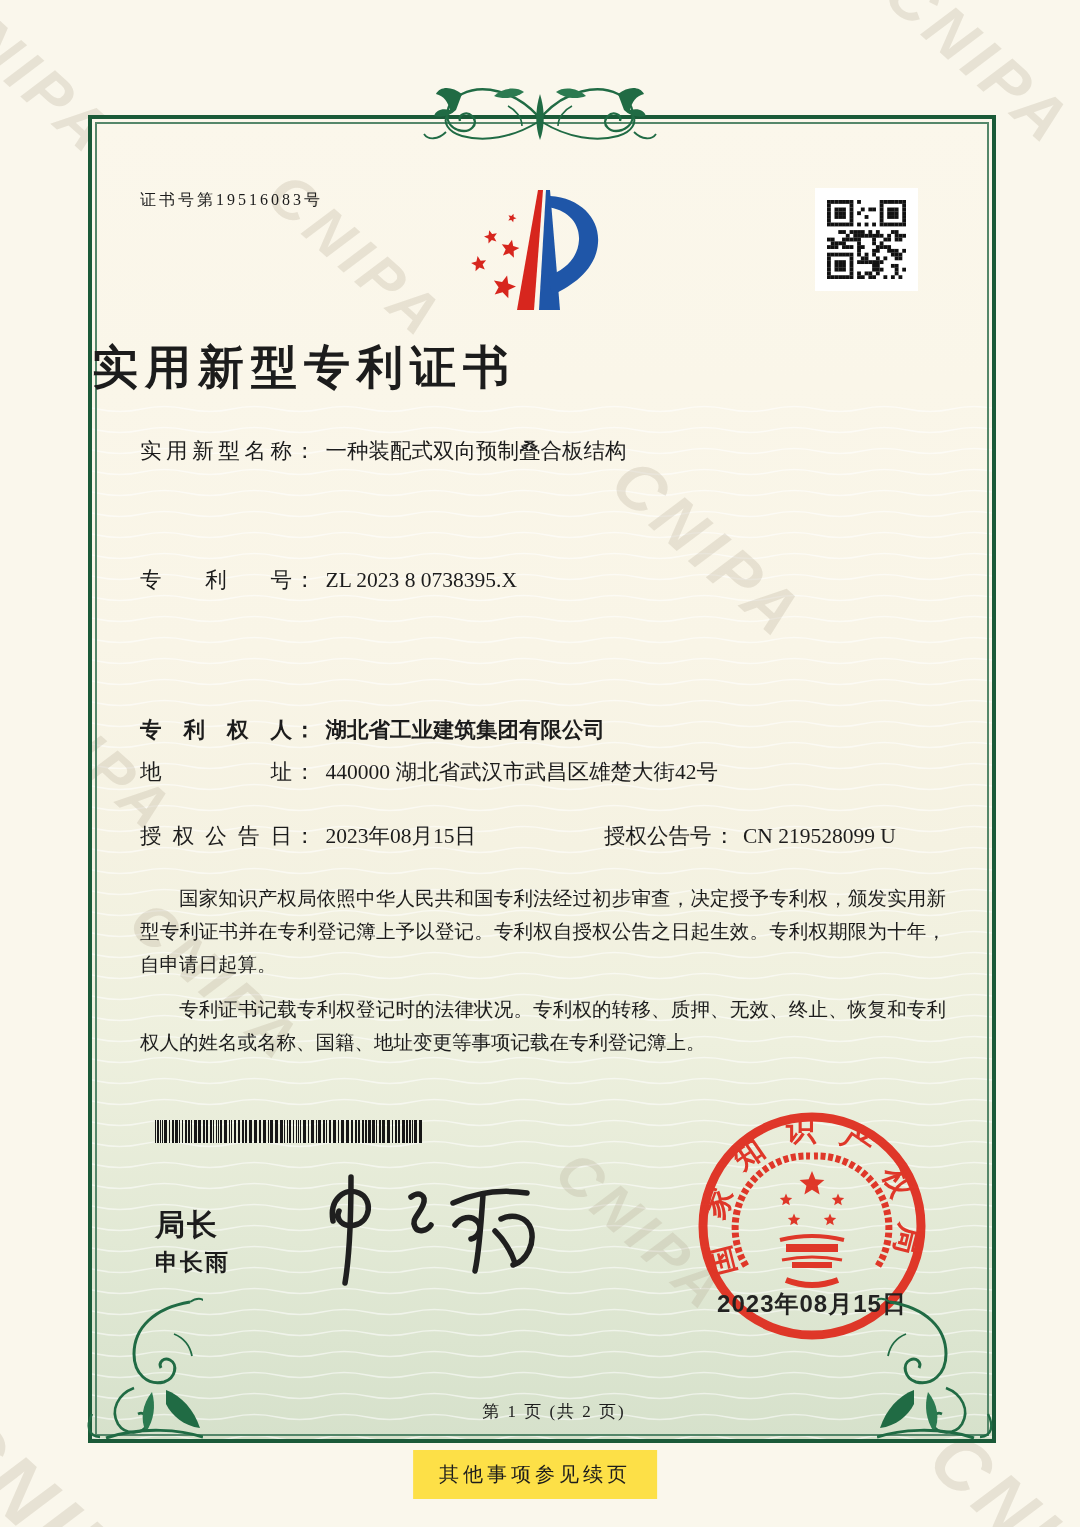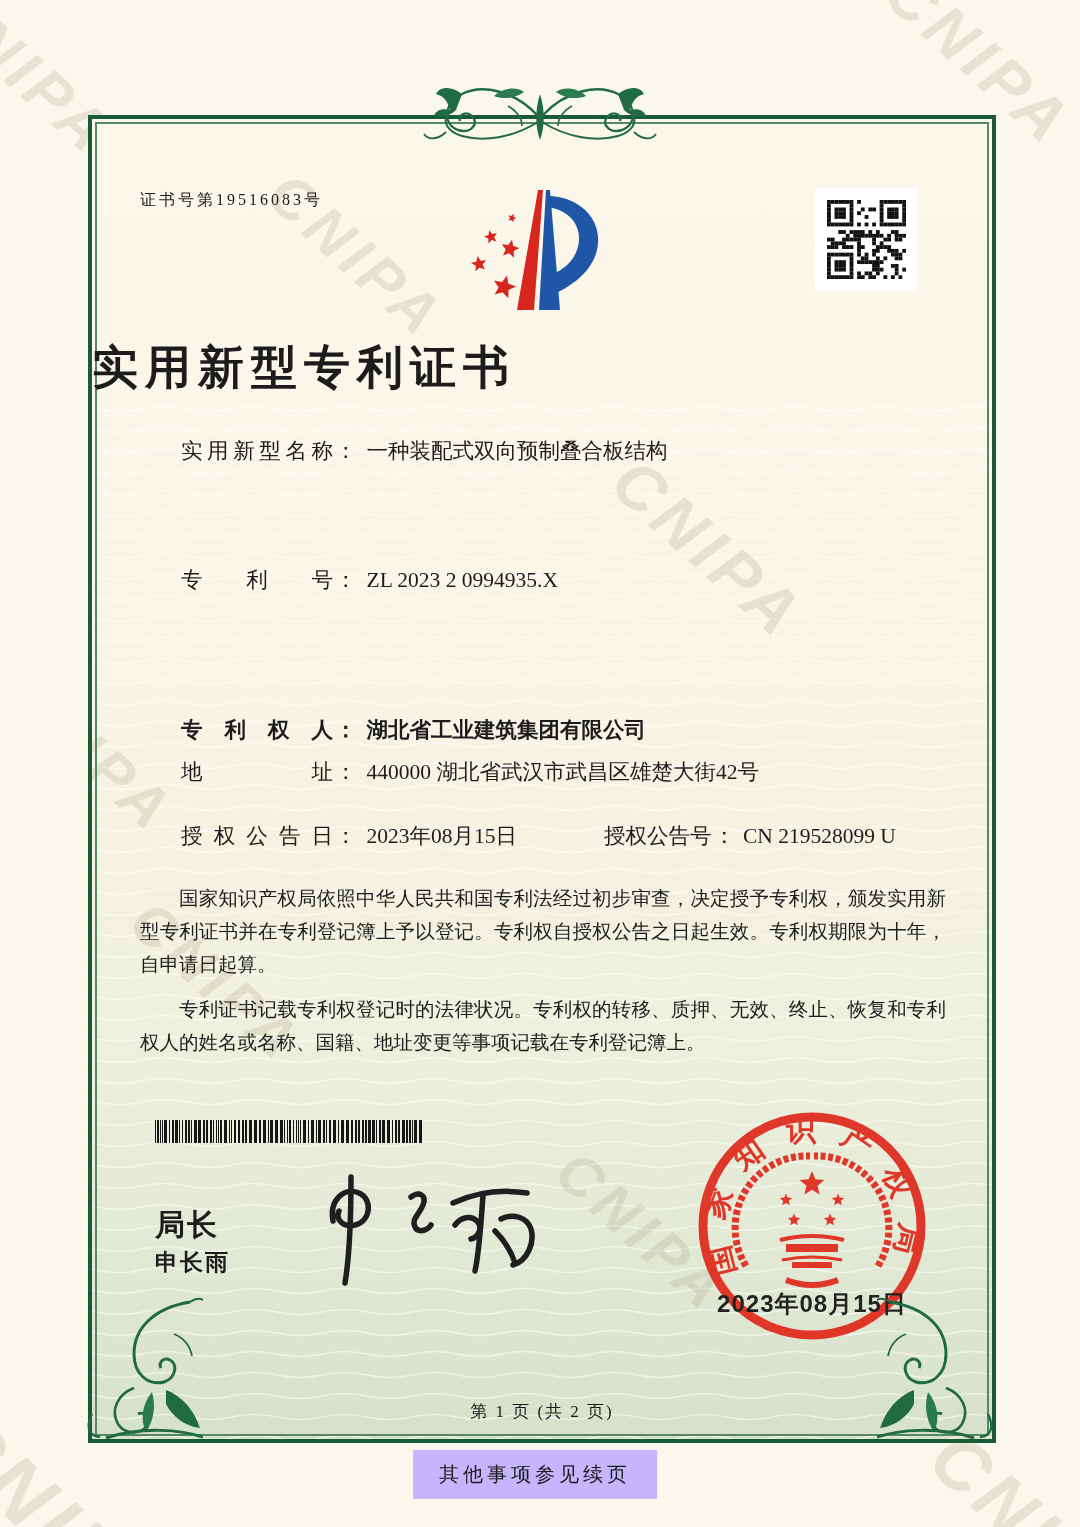--- a/index.html
+++ b/index.html
@@ -32,41 +32,41 @@
   .cert-no{position:absolute;left:48px;top:71px;font-size:16px;letter-spacing:3px;}
   .logo{position:absolute;left:368px;top:63px;}
   .qr-box{position:absolute;left:723px;top:69px;width:103px;height:103px;background:#fff;}
   .qr-box svg{position:absolute;left:12px;top:12px;}
   .title{
     position:absolute;left:0;top:218px;width:100%;text-align:left;
     font-size:46px;font-weight:bold;letter-spacing:7px;
   }
   
   .row{position:absolute;left:48px;width:820px;font-size:21.5px;white-space:nowrap;}
-  .row-label{display:inline-block;width:152px;text-align:justify;text-align-last:justify;margin-left:41px;}
+  .row-label{display:inline-block;width:152px;text-align:justify;text-align-last:justify;}
   .row-colon{display:inline-block;margin:0 10px 0 2px;}
   .grant-pair2{position:absolute;left:464px;top:0;}
   .grant-pair2 .row-colon{margin:0 8px 0 2px;}
   
   .paras{position:absolute;left:48px;top:763px;width:806px;font-size:19.5px;line-height:33px;text-align:justify;}
   .paras p{margin:0 0 12px 0;text-indent:2em;}
   
   .barcode{position:absolute;left:63px;top:1001px;}
   .commissioner-title{position:absolute;left:63px;top:1086px;font-family:"Liberation Sans","DejaVu Sans",sans-serif;font-weight:600;font-size:30px;letter-spacing:2px;}
   .commissioner-name{position:absolute;left:63px;top:1128px;font-family:"Liberation Sans","DejaVu Sans",sans-serif;font-weight:600;font-size:23px;letter-spacing:2px;}
   .signature{position:absolute;left:223px;top:1050px;}
   .seal{position:absolute;left:602px;top:989px;}
-  .page-num{position:absolute;left:0;top:1281px;width:100%;text-align:center;font-size:17px;letter-spacing:2px;}
+  .page-num{position:absolute;left:0;top:1281px;width:100%;text-align:center;font-size:17px;letter-spacing:2px;padding-left:12px;}
   
   .ornament-top{position:absolute;left:390px;top:80px;z-index:3;}
   .flourish-bl{position:absolute;left:78px;top:1294px;z-index:3;}
   .flourish-br{position:absolute;left:877px;top:1294px;z-index:3;transform:scaleX(-1);}
   .cont-note{
     position:absolute;top:1450px;left:50%;transform:translateX(-52%);
-    background:#c4b5fd;padding:11px 26px;font-size:20px;letter-spacing:4px;z-index:2;white-space:nowrap;
+    background:#fde047;padding:11px 26px;font-size:20px;letter-spacing:4px;z-index:2;white-space:nowrap;
   }
 </style>
 </head>
 <body>
 
 <div class="page">
 
   <span class="wm" style="left:-35px;top:-30px;font-size:62px;">CNIPA</span>
   <span class="wm" style="left:920px;top:-45px;font-size:64px;">CNIPA</span>
   <span class="wm" style="left:-20px;top:1390px;font-size:84px;">CNIPA</span>
@@ -362,21 +362,21 @@
             <rect x="71.48" y="75.24" width="3.84" height="3.84" fill="#111"></rect>
           </svg>
       </div>
 
       <div class="title">实用新型专利证书</div>
 
       <div class="row" style="top:317px;">
         <span class="row-label">实用新型名称</span><span class="row-colon">：</span><span>一种装配式双向预制叠合板结构</span>
       </div>
       <div class="row" style="top:446px;">
-        <span class="row-label">专利号</span><span class="row-colon">：</span><span>ZL 2023 2 0994935.X</span>
+        <span class="row-label">专利号</span><span class="row-colon">：</span><span>ZL 2023 8 0738395.X</span>
       </div>
       <div class="row" style="top:596px;font-weight:bold;">
         <span class="row-label">专利权人</span><span class="row-colon">：</span><span>湖北省工业建筑集团有限公司</span>
       </div>
       <div class="row" style="top:638px;">
         <span class="row-label">地址</span><span class="row-colon">：</span><span>440000 湖北省武汉市武昌区雄楚大街42号</span>
       </div>
 
       <div class="row" style="top:702px;">
         <span class="row-label">授权公告日</span><span class="row-colon">：</span><span>2023年08月15日</span>

